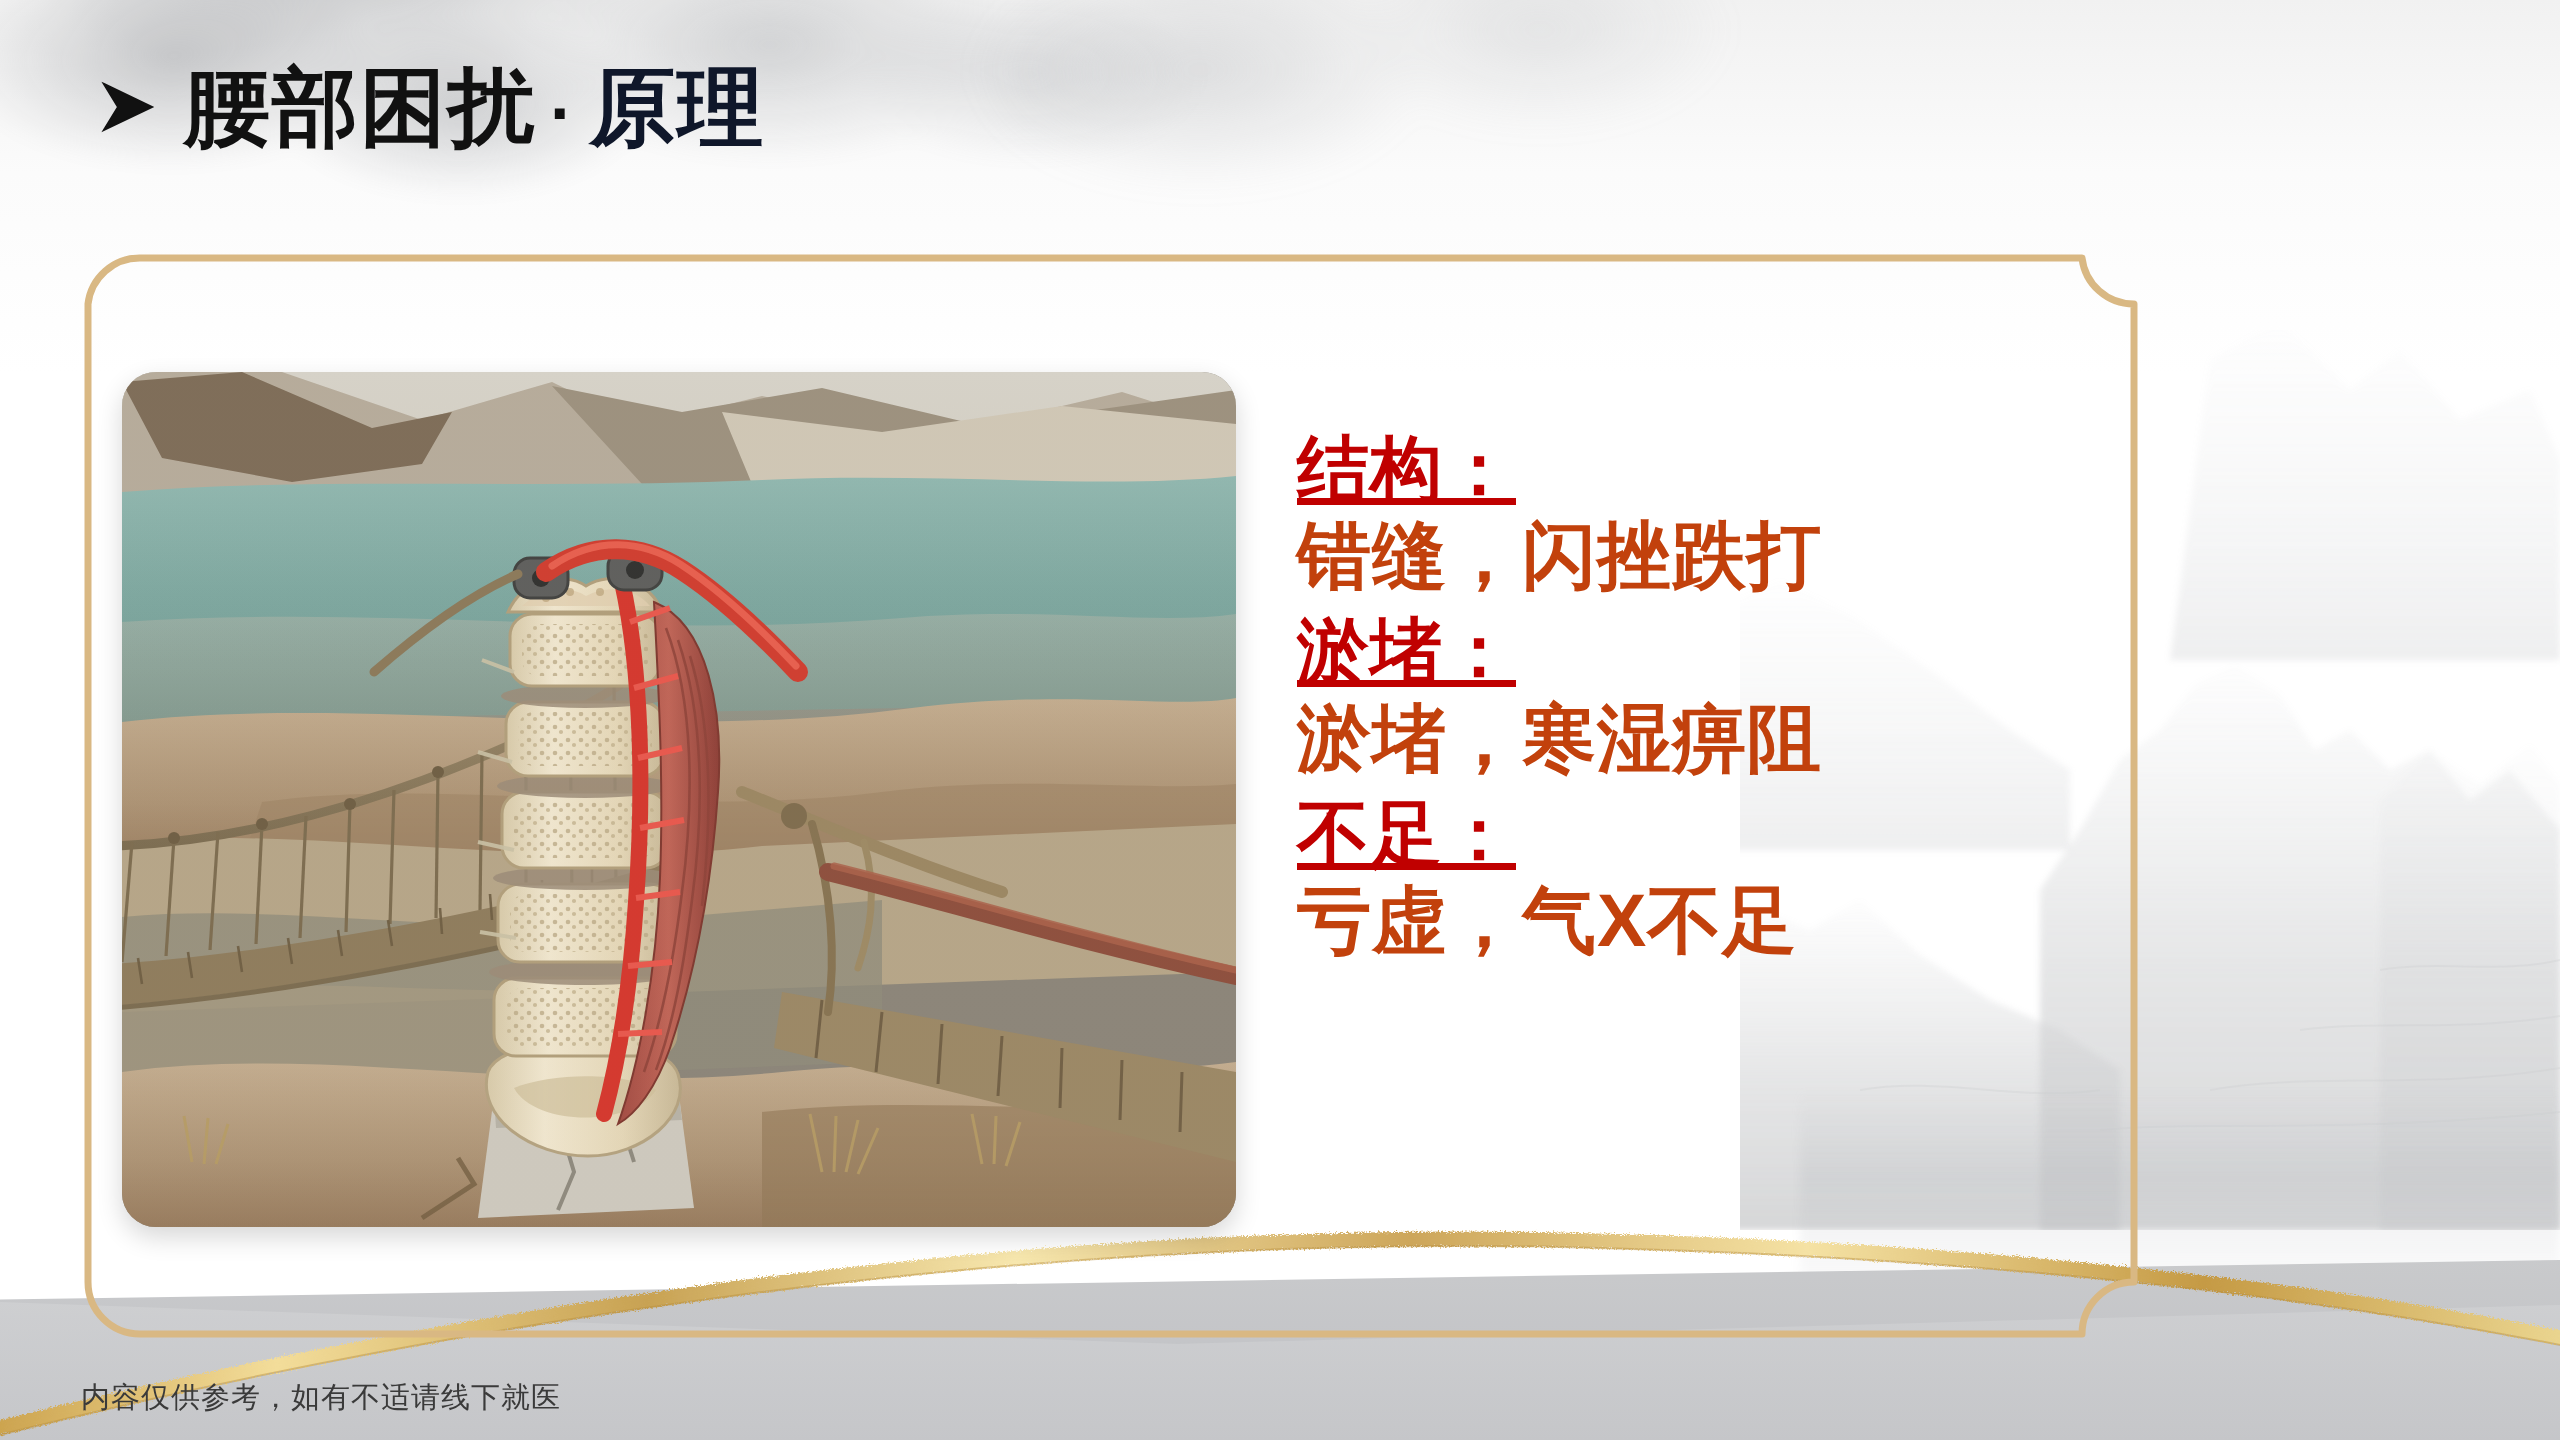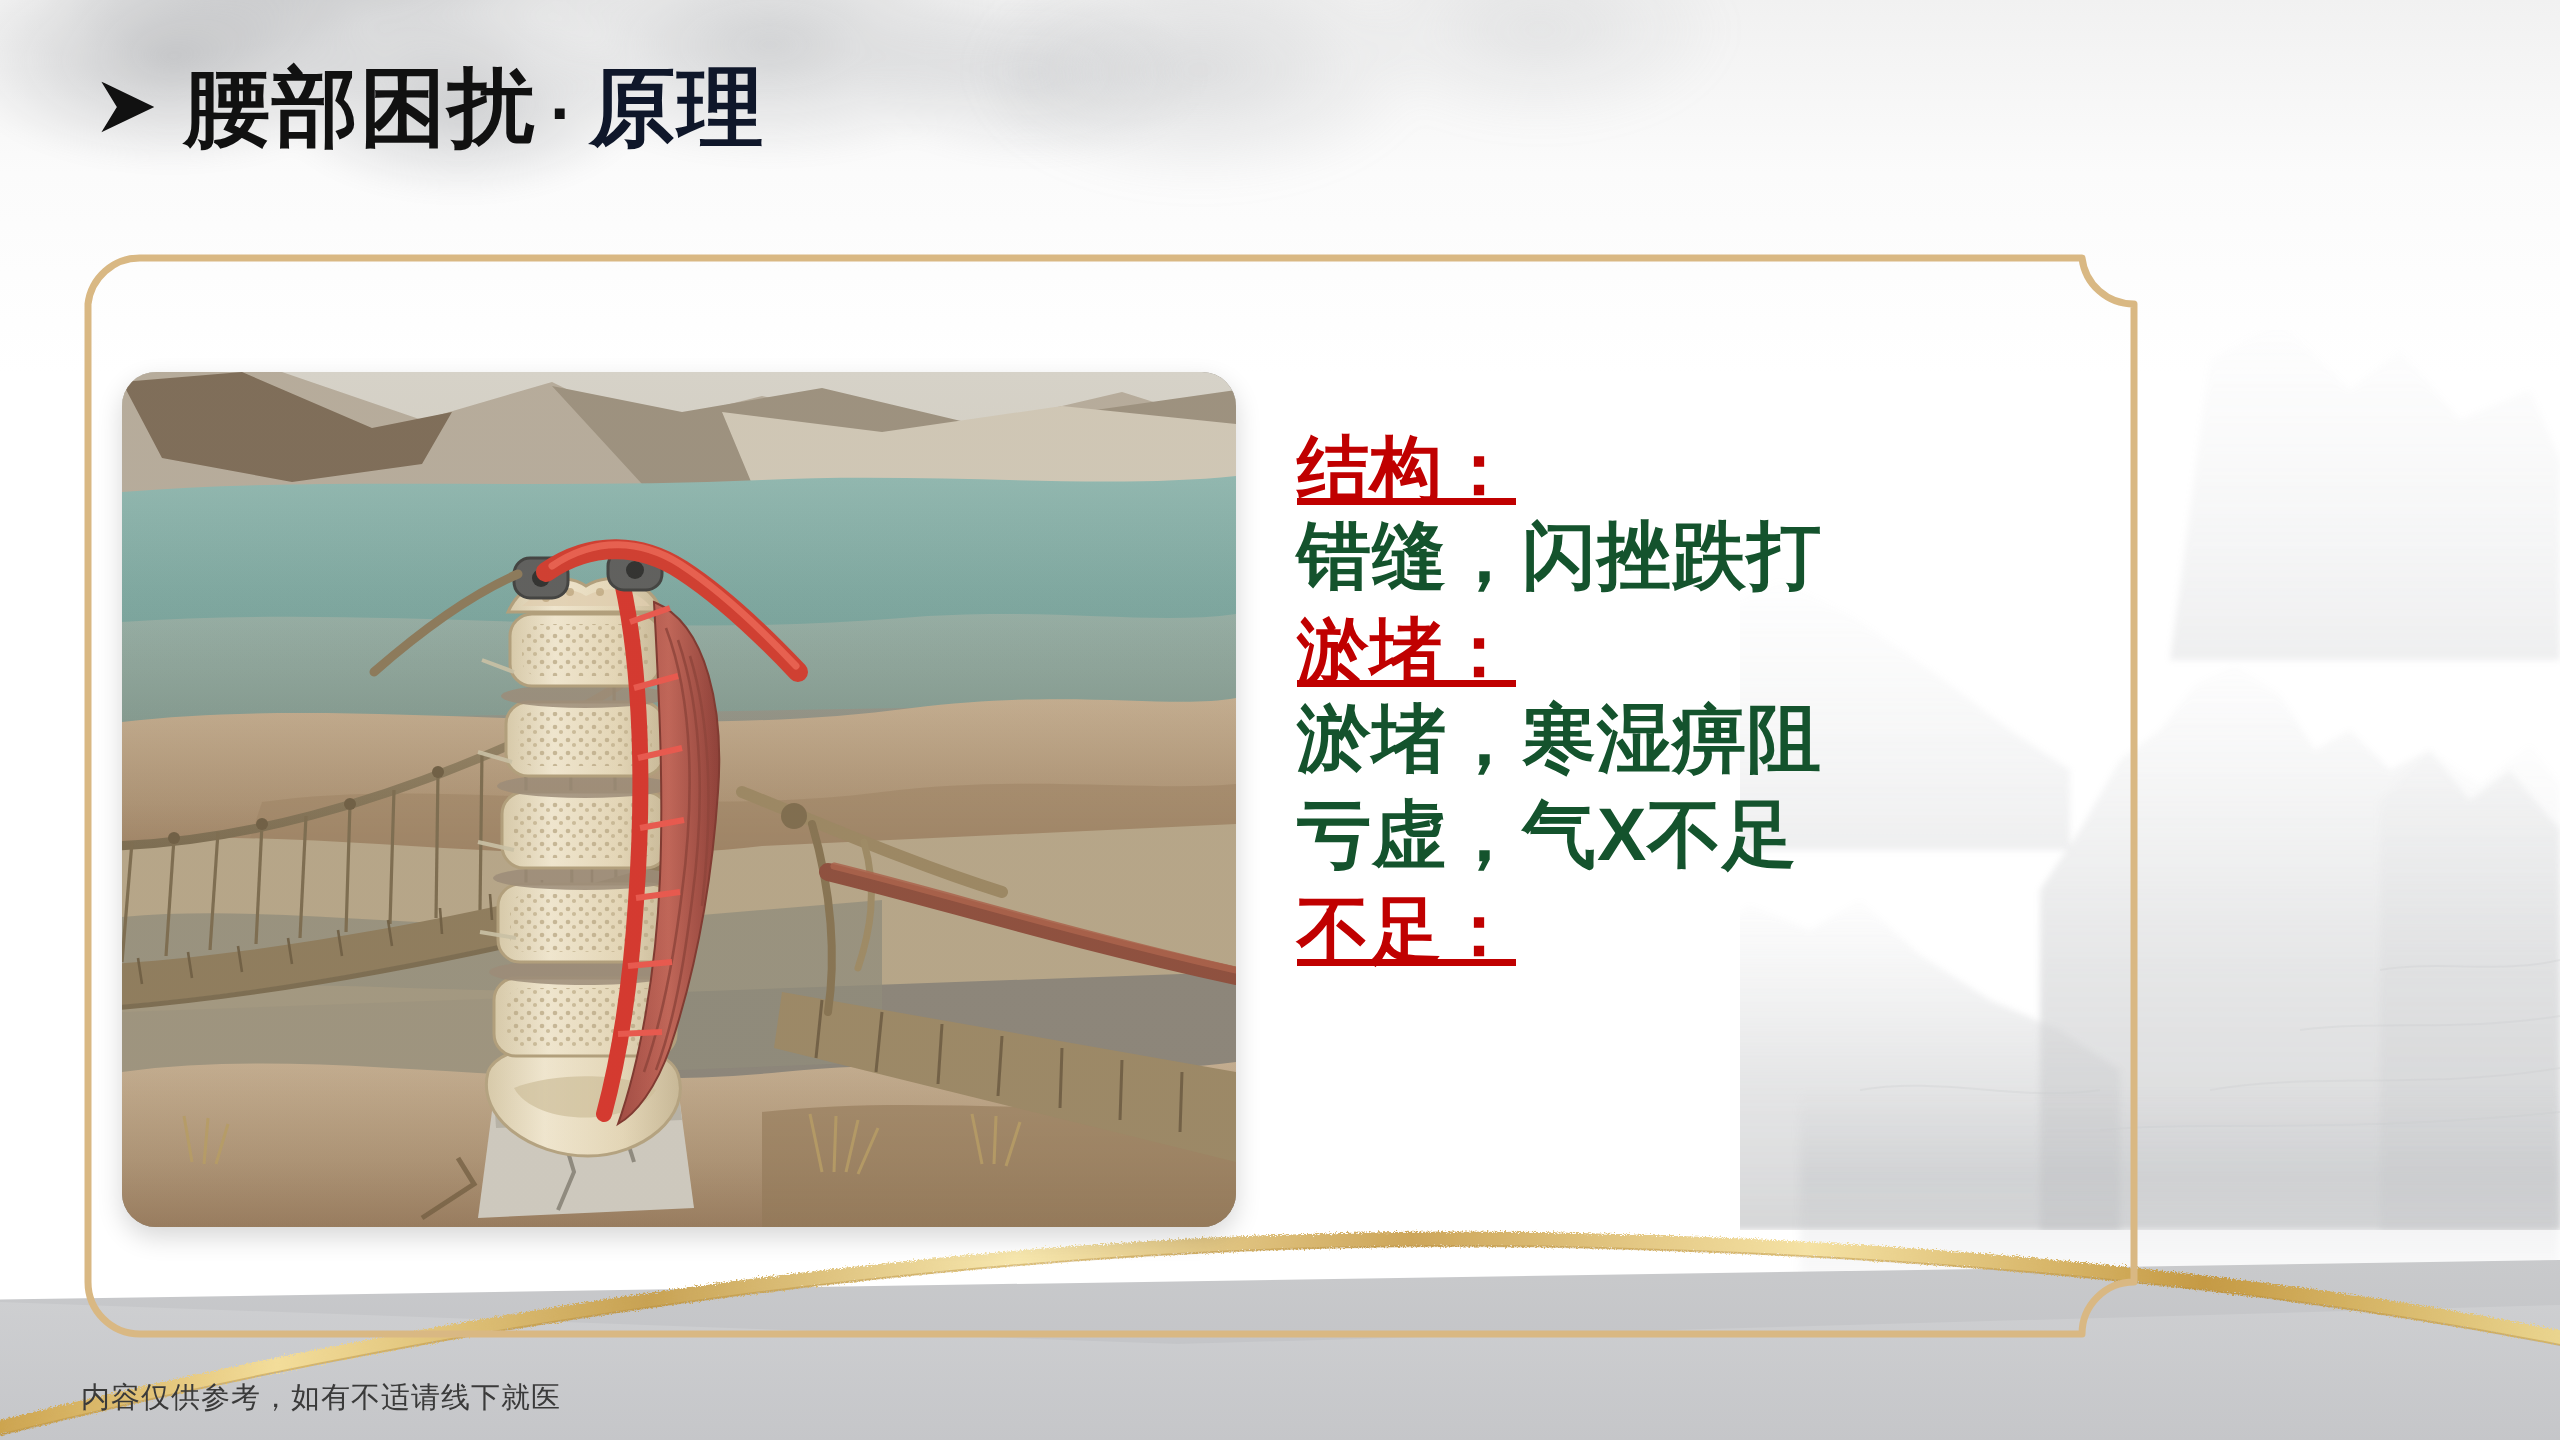--- a/index.html
+++ b/index.html
@@ -188,21 +188,21 @@
     font-weight: 700;
     letter-spacing: 1px;
   }
   .line.label {
     color: #c00000;
     font-size: 72px;
     margin-bottom: 4px;
     text-decoration: underline;
   }
   .line.body {
-    color: #14532d;
+    color: #c2410c;
     font-size: 74px;
     margin-bottom: 12px;
   }
 
   
   .footer-note {
     position: absolute;
     left: 34px;
     bottom: 22px;
     font-size: 29px;
@@ -546,21 +546,21 @@
     </div>
 
     <div class="text-col">
 
       <div class="line label">结构：</div>
       <div class="line body">错缝，闪挫跌打</div>
 
       <div class="line label">淤堵：</div>
       <div class="line body">淤堵，寒湿痹阻</div>
 
+      <div class="line label">不足：</div>
       <div class="line body">亏虚，气X不足</div>
-      <div class="line label">不足：</div>
 
     </div>
   </div>
 
   <div class="footer-note">内容仅供参考，如有不适请线下就医</div>
 
 </div>
 
 </body></html>

